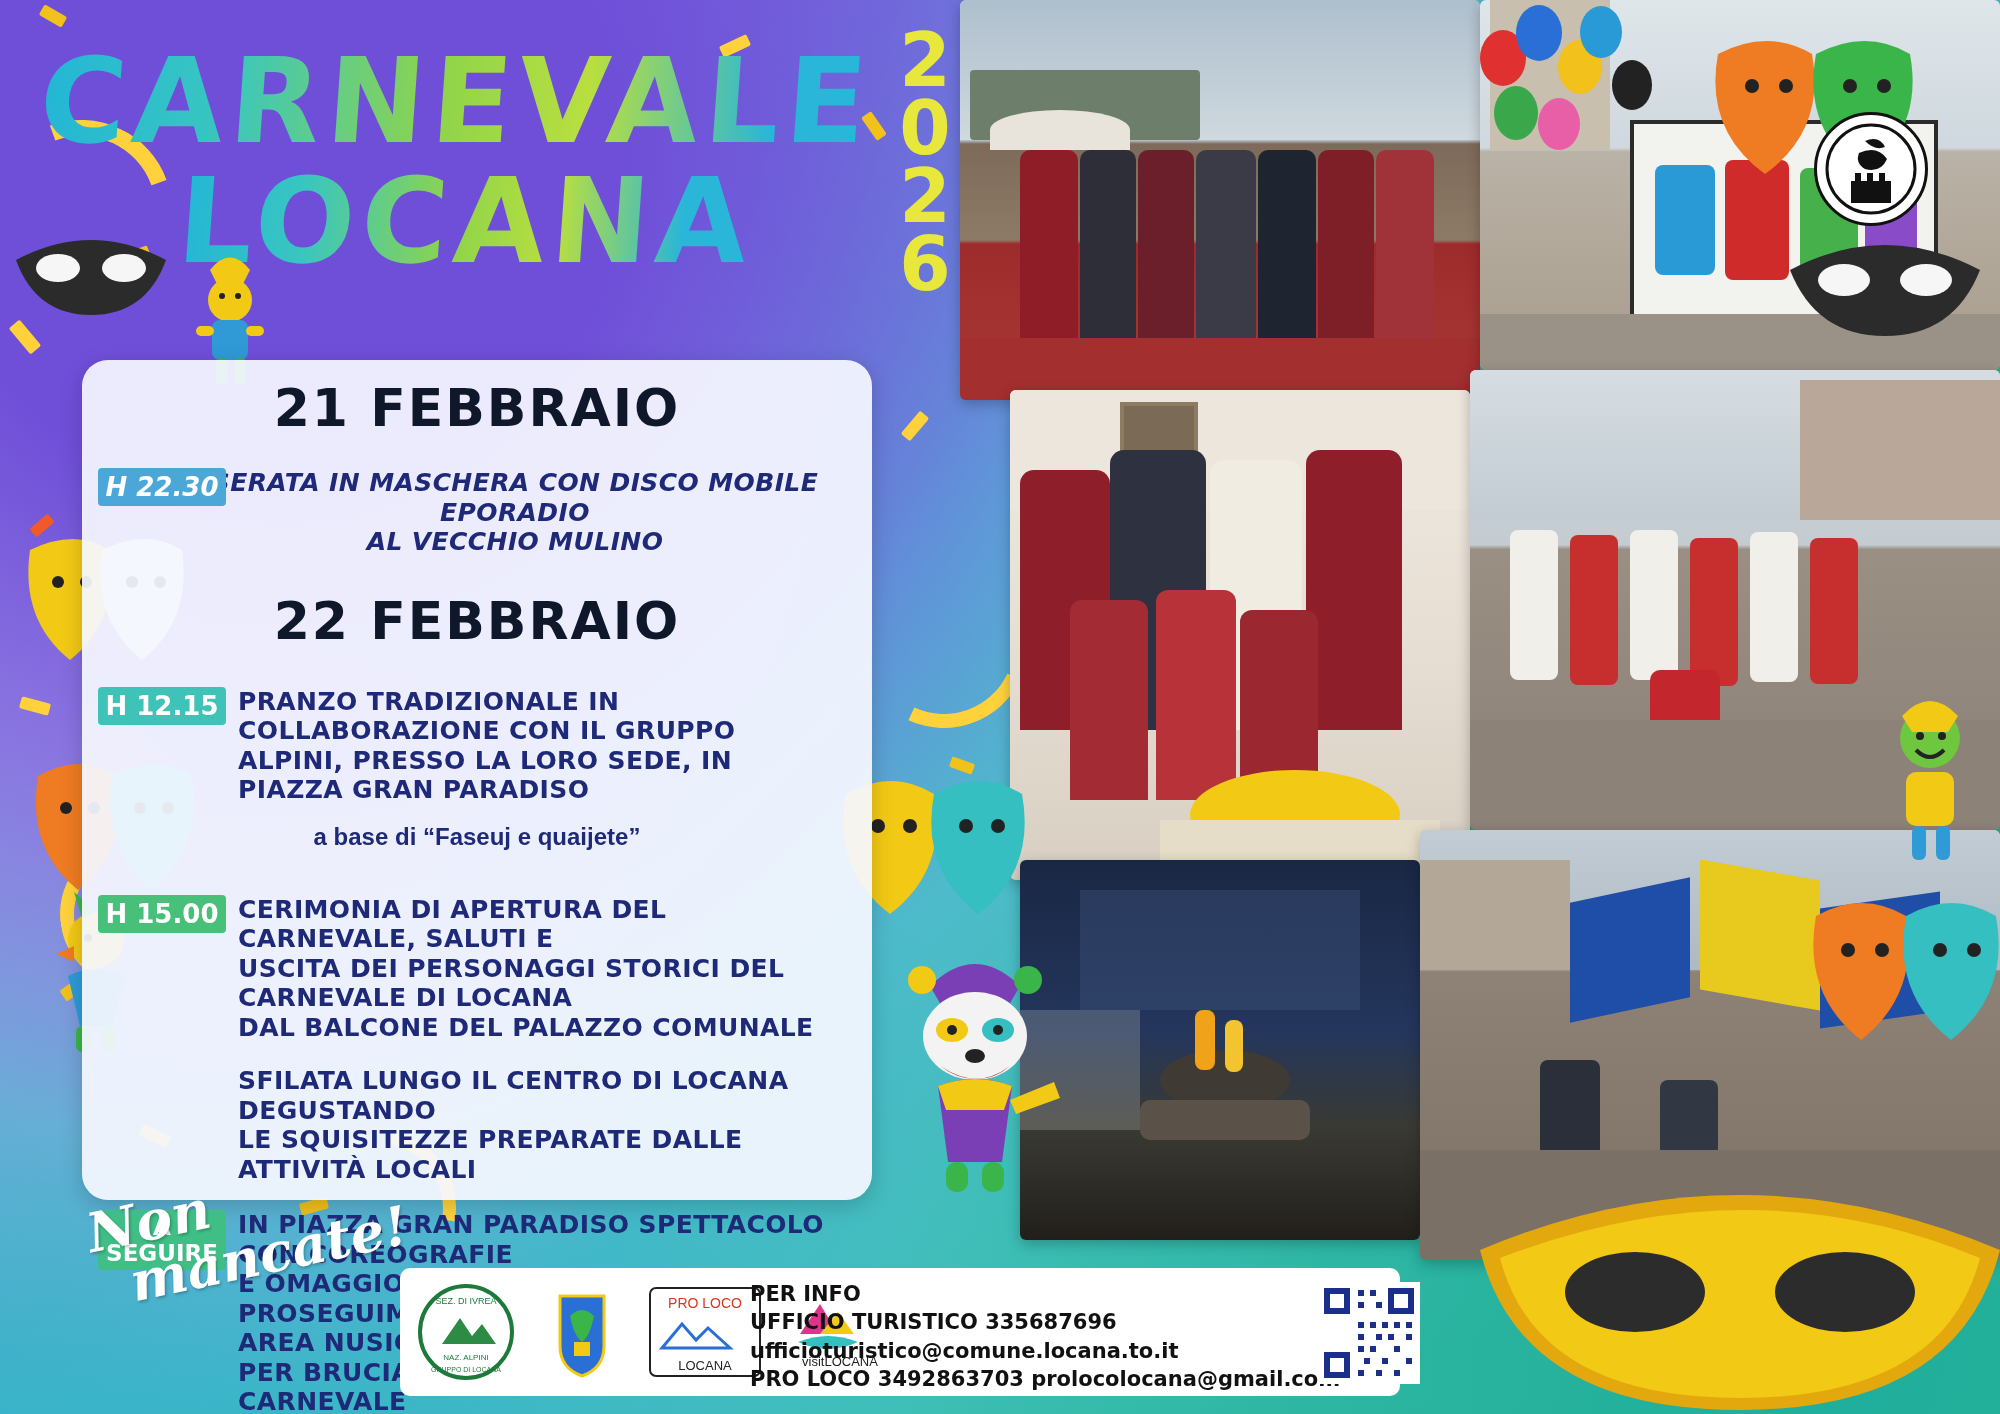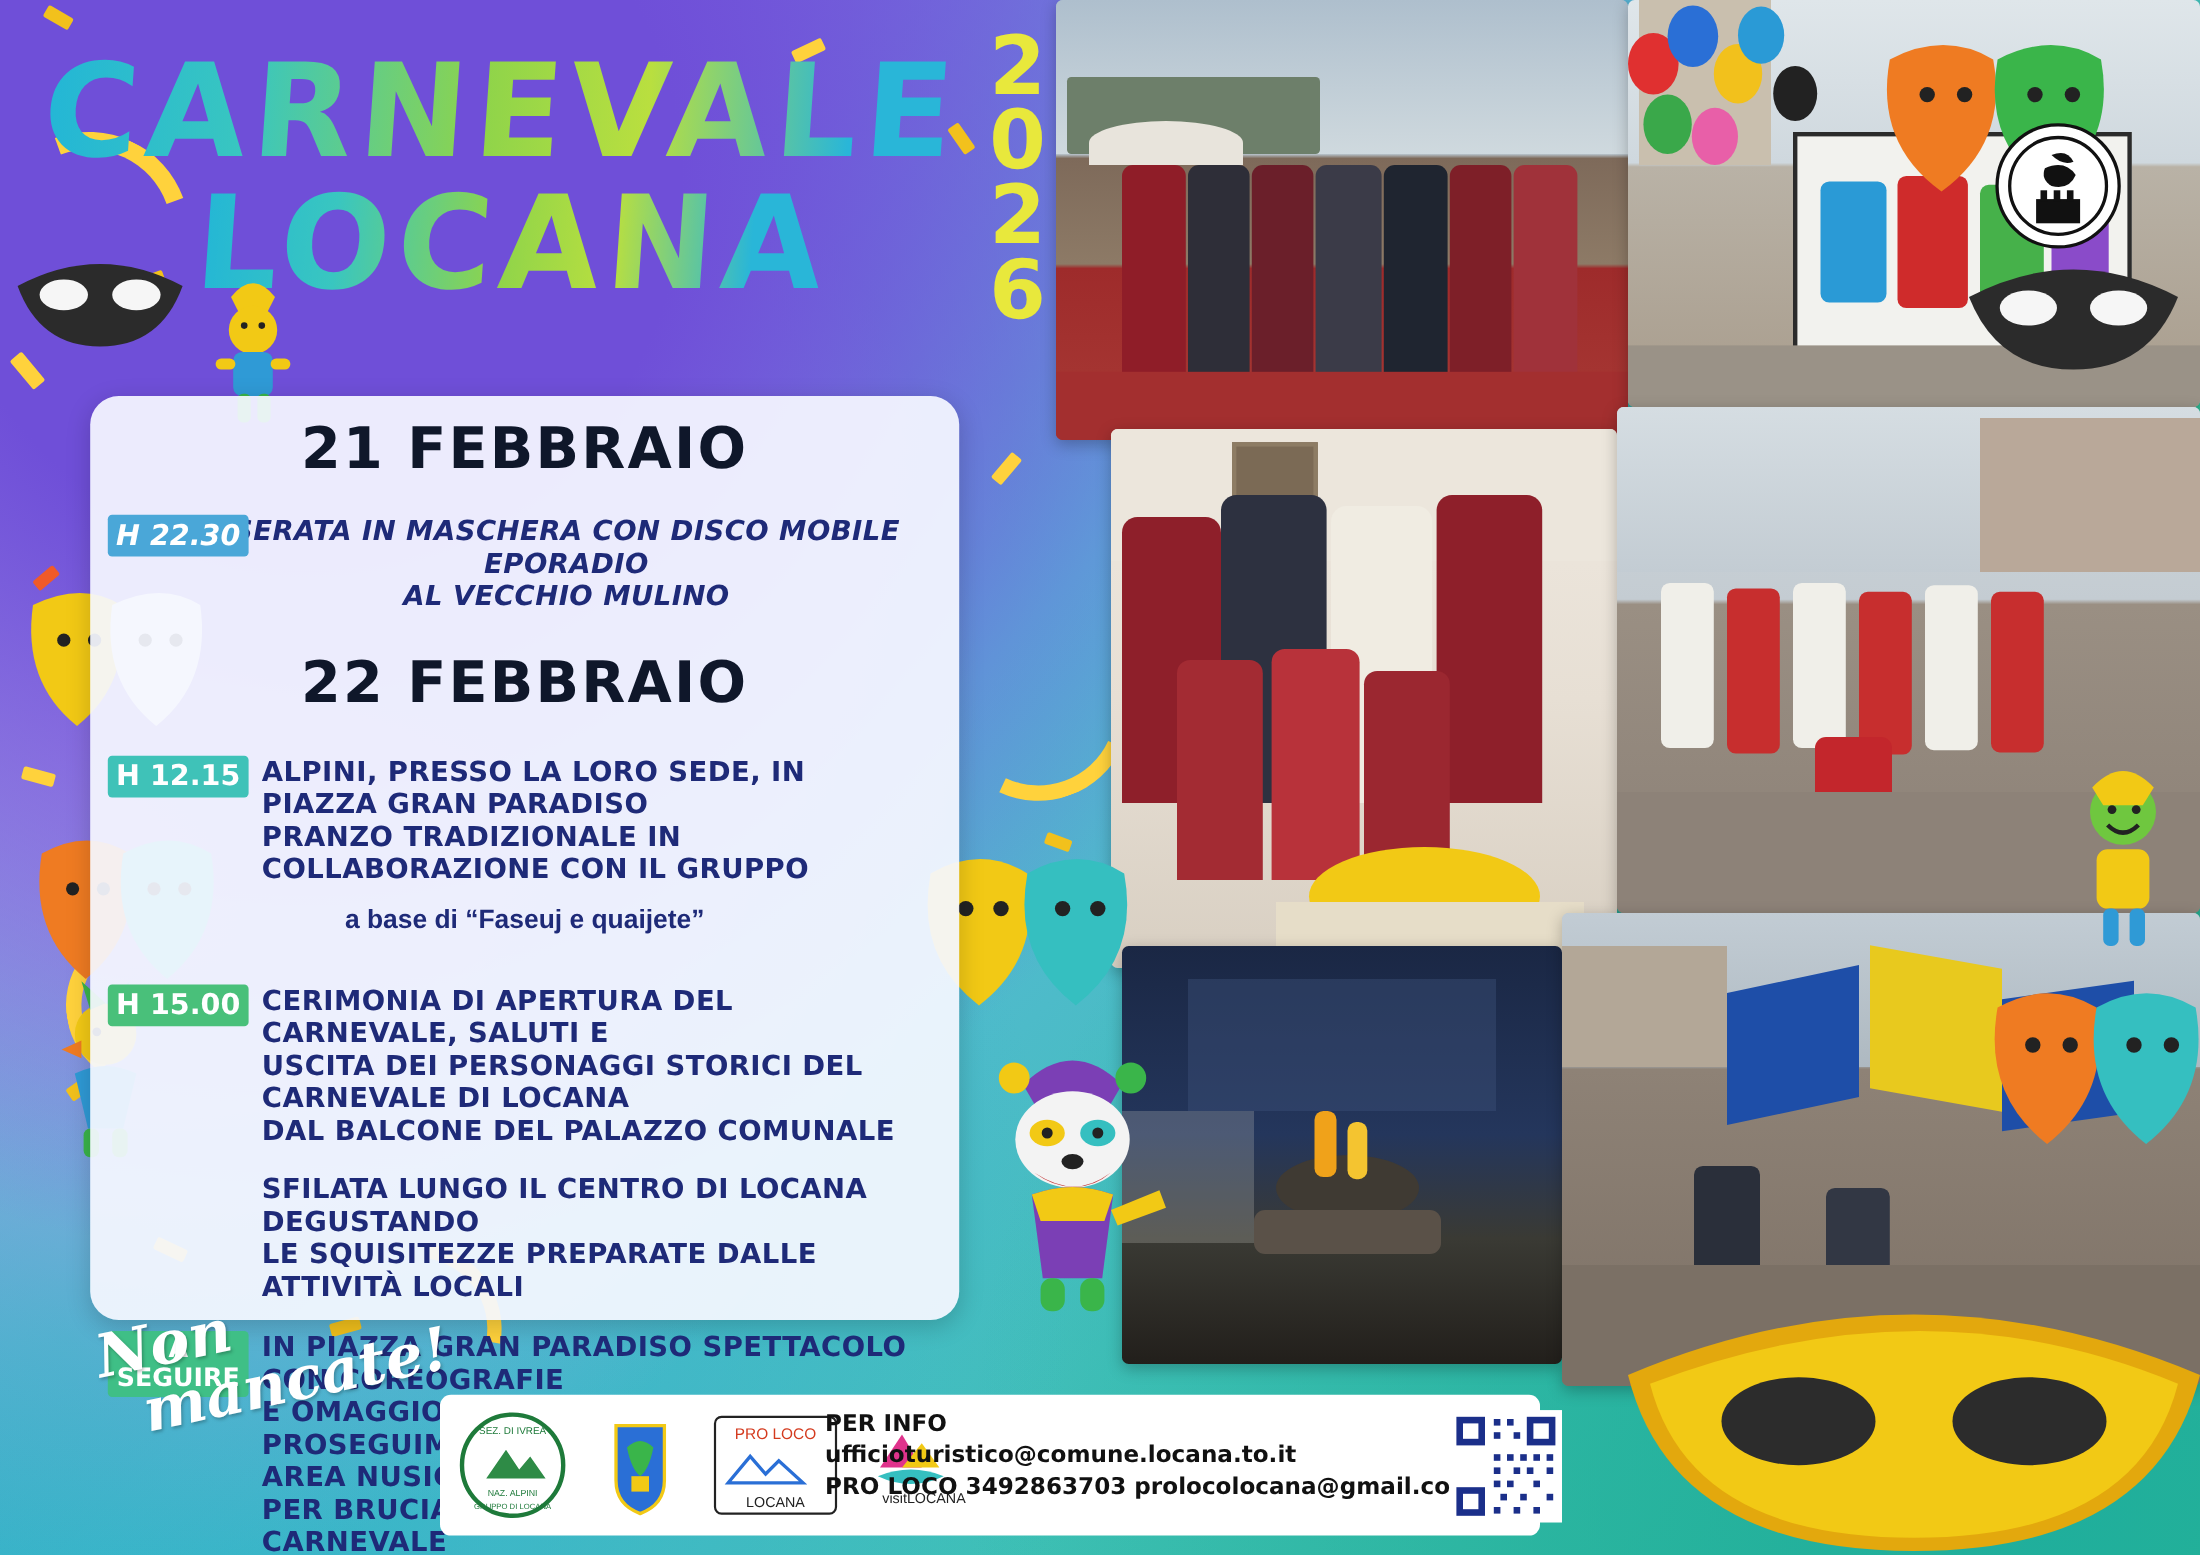--- a/index.html
+++ b/index.html
@@ -315,22 +315,22 @@
           <div>SERATA IN MASCHERA CON DISCO MOBILE EPORADIO</div>
           <div>AL VECCHIO MULINO</div>
         </div>
       </div>
 
       <div class="daydate" style="margin-top:34px;">22 FEBBRAIO</div>
 
       <div class="row" style="margin-top:36px;">
         <div class="hbadge hb-teal">H 12.15</div>
         <div class="evtxt">
+          <div>PRANZO TRADIZIONALE IN COLLABORAZIONE CON IL GRUPPO</div>
           <div>ALPINI, PRESSO LA LORO SEDE, IN PIAZZA GRAN PARADISO</div>
-          <div>PRANZO TRADIZIONALE IN COLLABORAZIONE CON IL GRUPPO</div>
         </div>
         <div class="sub" style="margin-top:18px;">a base di “Faseuj e quaijete”</div>
       </div>
 
       <div class="row" style="margin-top:44px;">
         <div class="hbadge hb-green">H 15.00</div>
         <div class="evtxt">
           <div>CERIMONIA DI APERTURA DEL CARNEVALE, SALUTI E</div>
           <div>USCITA DEI PERSONAGGI STORICI DEL CARNEVALE DI LOCANA</div>
           <div>DAL BALCONE DEL PALAZZO COMUNALE</div>
@@ -422,20 +422,21 @@
       <svg width="130" height="100" viewBox="0 0 130 100">
         <path d="M24 52 l20 -30 l18 30z" fill="#e0338c"></path>
         <path d="M44 52 l18 -22 l16 22z" fill="#f2c915"></path>
         <path d="M22 60 q30 -12 60 0 q-30 14 -60 0z" fill="#35bfc0"></path>
         <text x="64" y="84" font-size="13" text-anchor="middle" fill="#222" font-family="Liberation Sans, sans-serif">visitLOCANA</text>
       </svg>
     </div>
 
     <div id="info">
       <div>PER INFO</div>
+      <div>UFFICIO TURISTICO  335687696</div>
       <div>ufficioturistico@comune.locana.to.it</div>
       <div>PRO LOCO 3492863703   prolocolocana@gmail.com</div>
     </div>
 
     <div id="qr">
       <svg width="102" height="102" viewBox="0 0 102 102">
         <rect width="102" height="102" fill="#fff"></rect>
         <rect x="6" y="6" width="26" height="26" fill="#1b2f8a"></rect>
           <rect x="12" y="12" width="14" height="14" fill="#fff"></rect>
         <rect x="70" y="6" width="26" height="26" fill="#1b2f8a"></rect>

